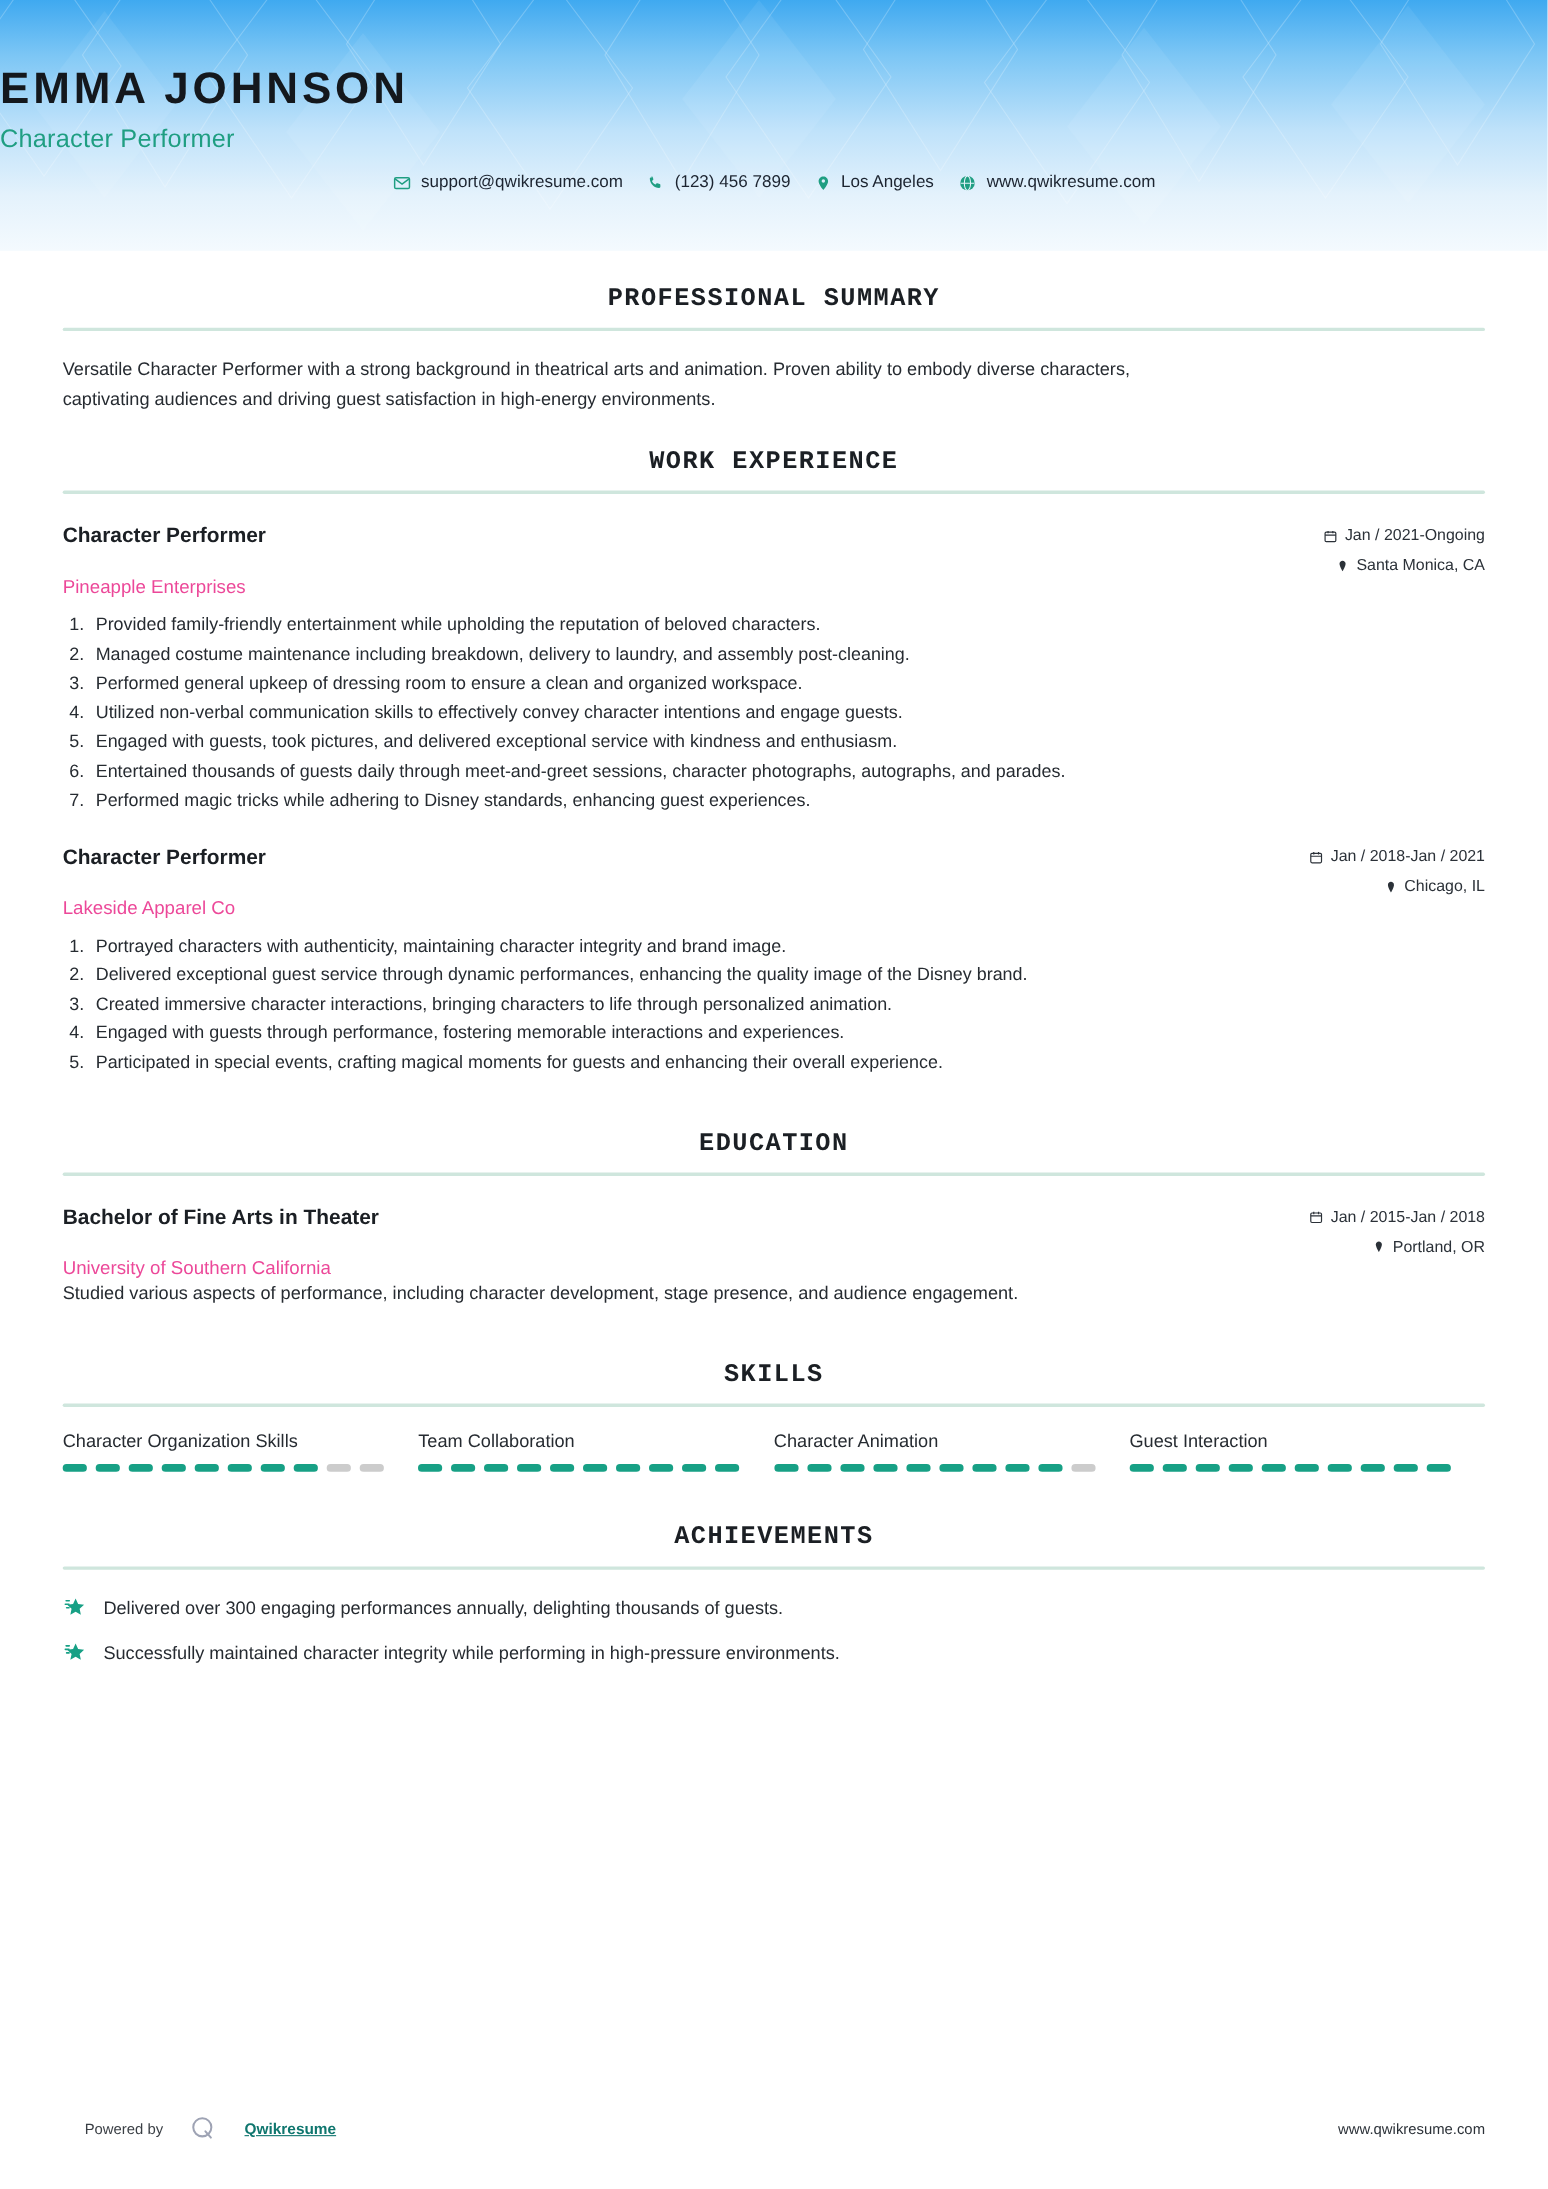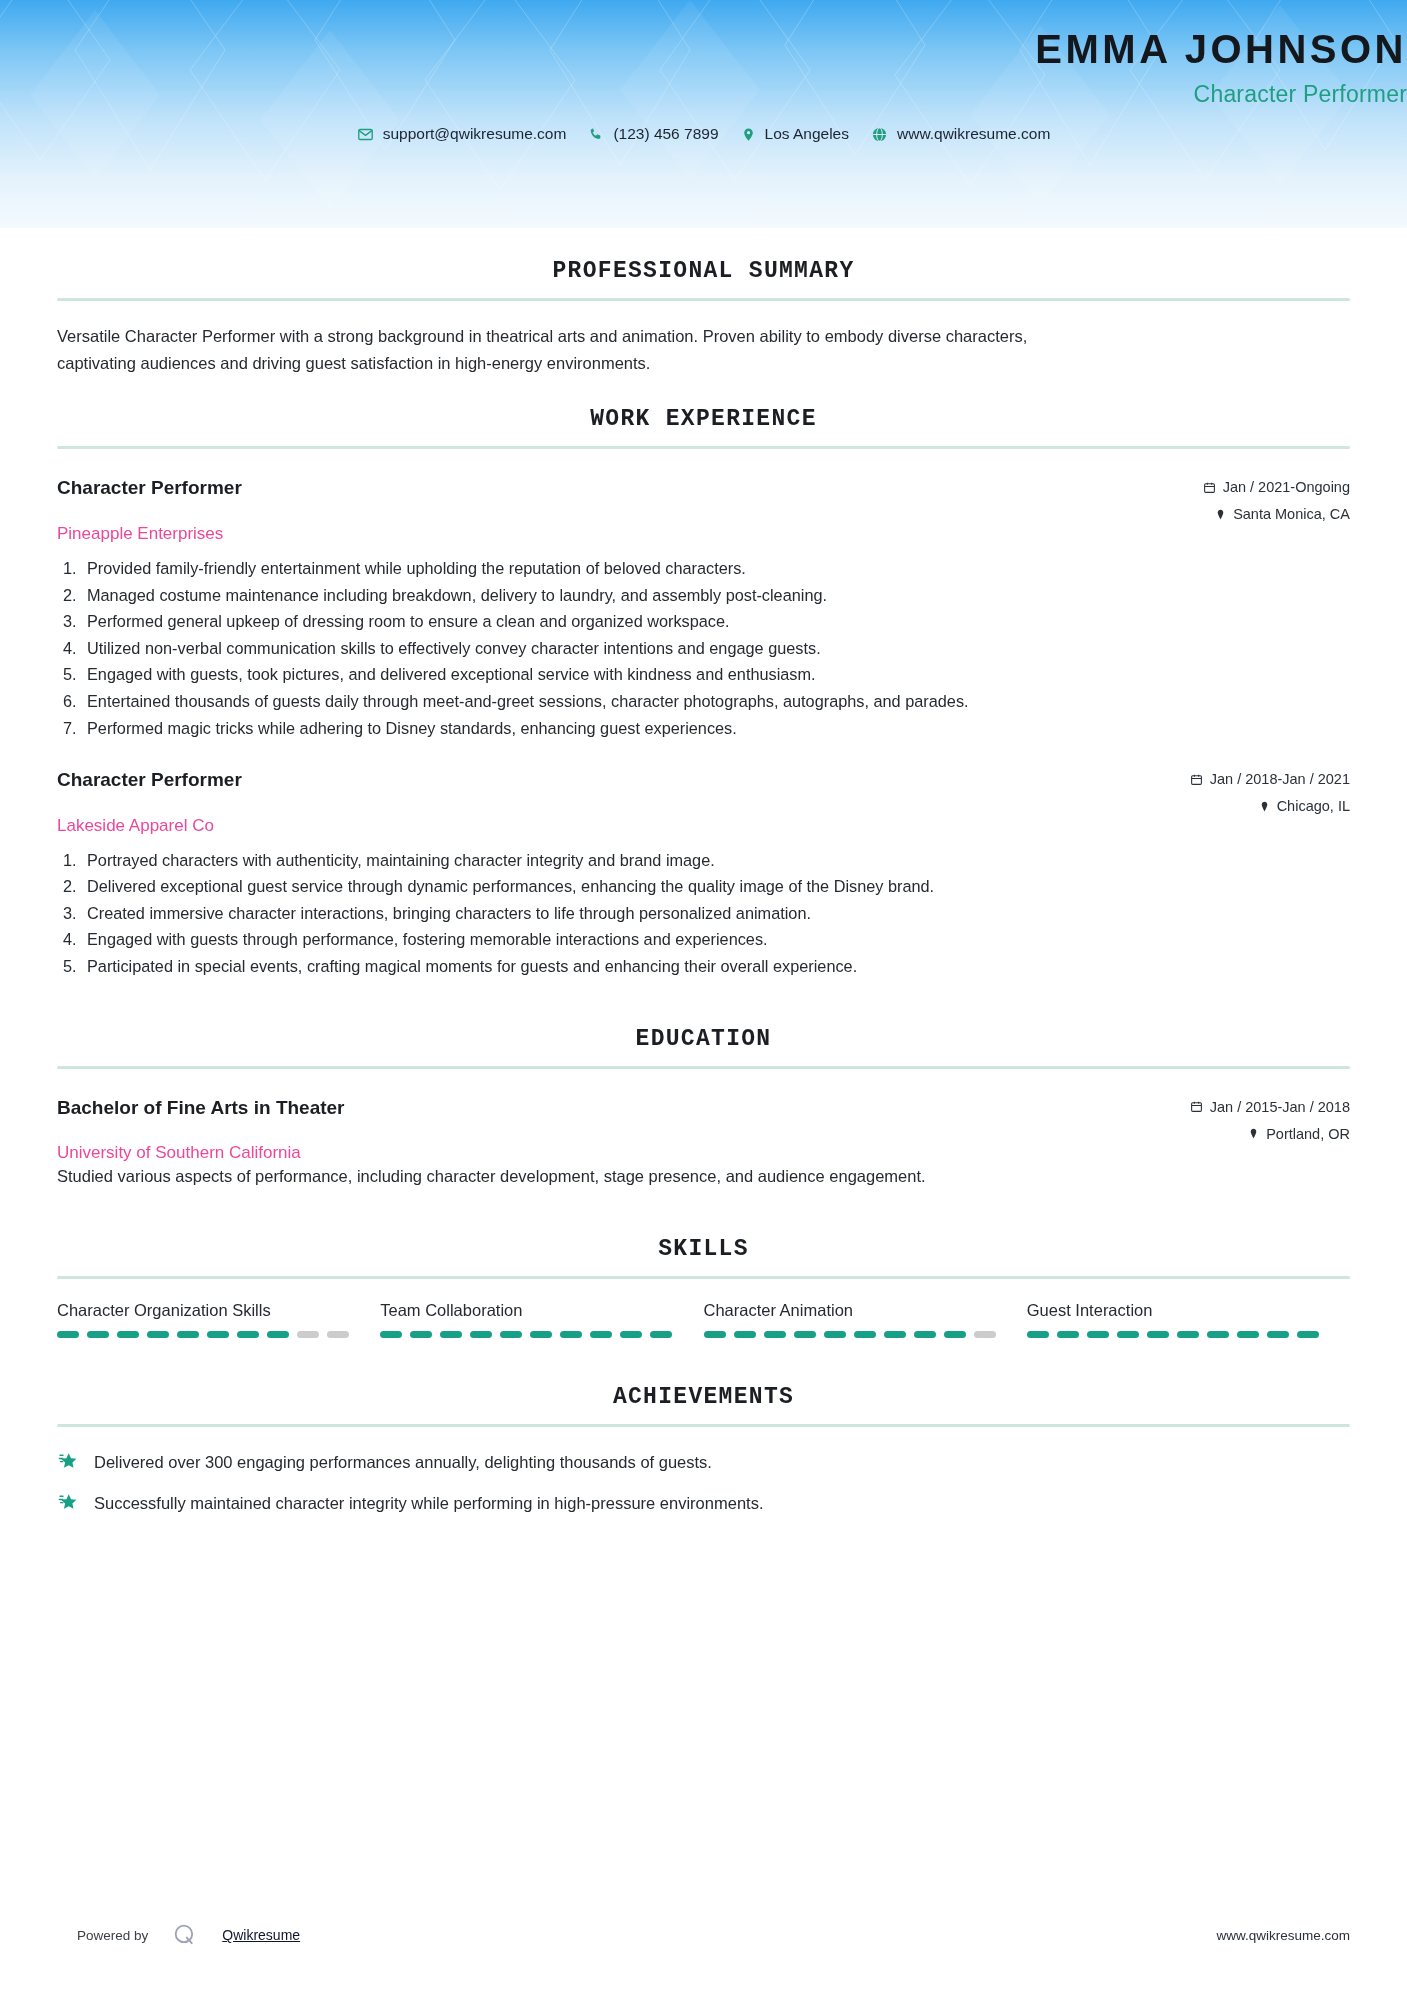--- a/index.html
+++ b/index.html
@@ -22,22 +22,22 @@
     overflow: hidden;
   }
   .header-pattern {
     position: absolute;
     inset: 0;
     opacity: .5;
   }
   .header-inner {
     position: relative;
     z-index: 3;
-    text-align: right;
-    padding-top: 28px;
+    text-align: left;
+    padding-top: 60px;
   }
   .cand-name {
     font-size: 40px;
     font-weight: bold;
     letter-spacing: 3.5px;
     color: #14181d;
     line-height: 1.05;
   }
   .cand-role {
     margin-top: 11px;
@@ -193,22 +193,22 @@
     right: 57px;
     bottom: 42px;
     display: flex;
     align-items: center;
     justify-content: space-between;
     font-size: 13.5px;
     color: #3a3f45;
   }
   .footer-left { display: flex; align-items: center; gap: 24px; margin-left: 20px; }
   .brand-link {
-    font-weight: normal;
-    color: #0f172a;
+    font-weight: bold;
+    color: #0f766e;
     text-decoration: underline;
     font-size: 14px;
   }
   .footer-right { color: #2b3138; font-size: 13.5px; }
 </style>
 </head>
 <body>
 
 <div class="header">
   <svg class="header-pattern" viewBox="0 0 1407 228" preserveAspectRatio="none">

